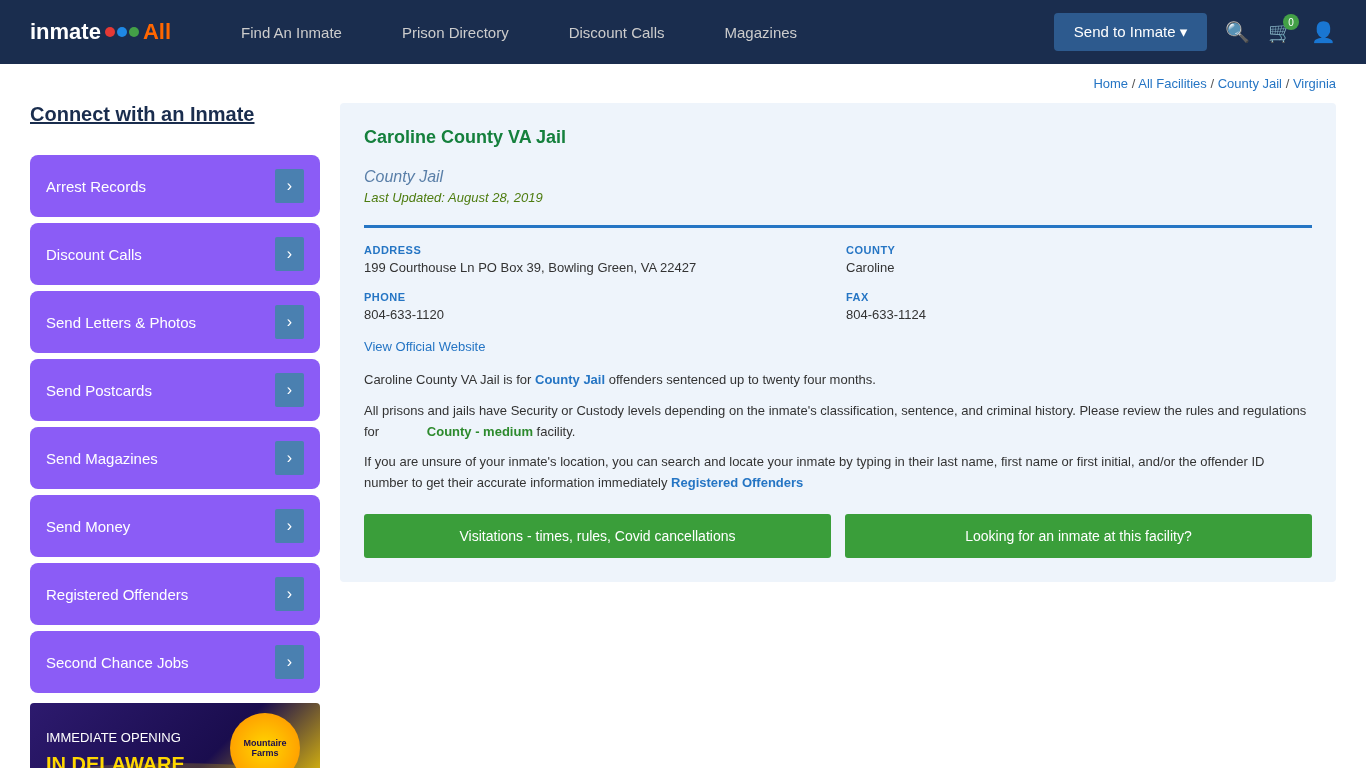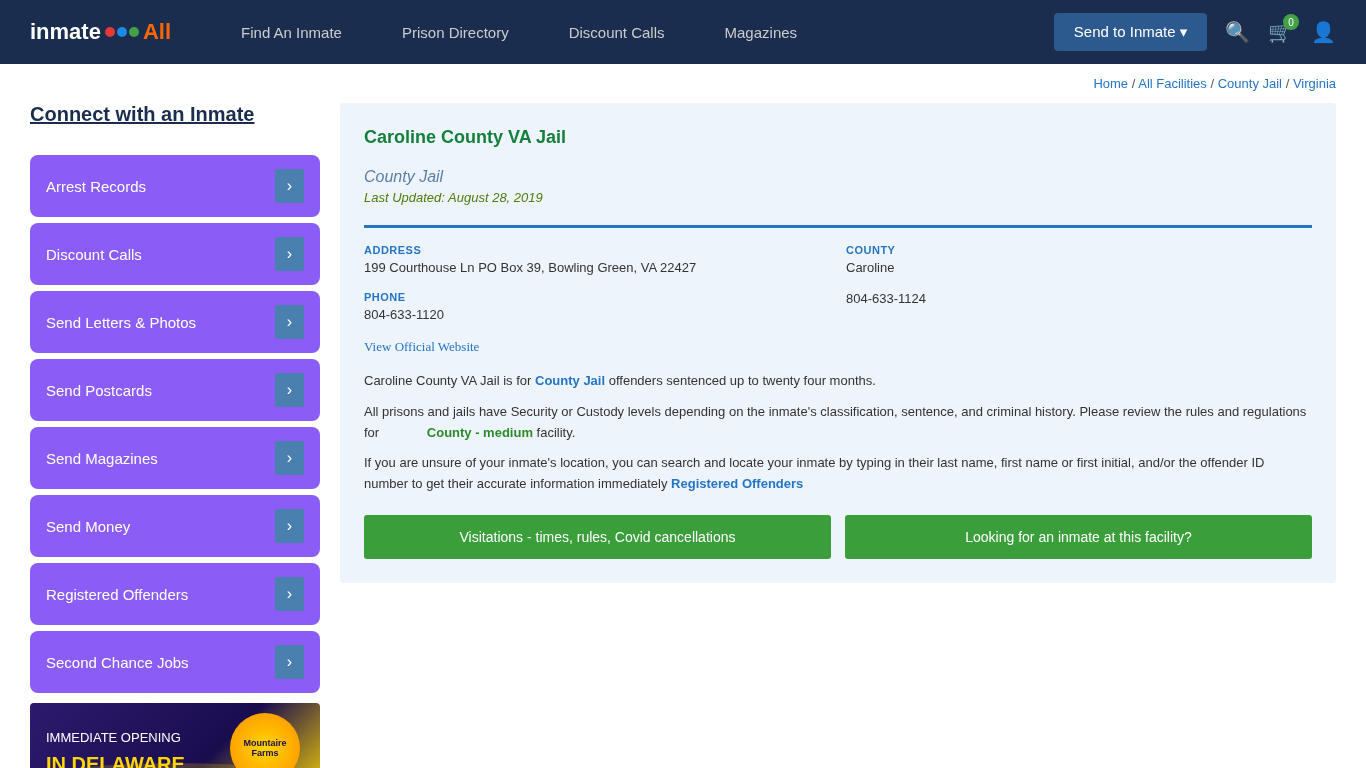--- a/index.html
+++ b/index.html
@@ -214,21 +214,20 @@
       margin-bottom: 4px;
     }
     .info-value {
       font-size: 13px;
       color: #333;
     }
     .info-link {
       color: #2575c4;
       text-decoration: none;
       font-size: 13px;
-      font-family: Liberation Serif, serif;
     }
 
     .facility-desc {
       font-size: 13px;
       color: #333;
       line-height: 1.6;
       margin-bottom: 10px;
     }
     .facility-desc a { color: #2575c4; text-decoration: none; font-weight: bold; }
     .facility-desc a.green { color: #2d8a2d; margin-left: 44px; }
@@ -353,20 +352,21 @@
       </div>
       <div>
         <div class="info-label">COUNTY</div>
         <div class="info-value">Caroline</div>
       </div>
       <div>
         <div class="info-label">PHONE</div>
         <div class="info-value">804-633-1120</div>
       </div>
       <div>
+        <div class="info-label">FAX</div>
         <div class="info-value">804-633-1124</div>
       </div>
     </div>
 
     <div style="margin-bottom:16px;">
       <a class="info-link" href="#">View Official Website</a>
     </div>
 
     <p class="facility-desc">
       <span>Caroline County VA Jail is for </span><a href="#">County Jail</a><span> offenders sentenced up to twenty four months.</span>

